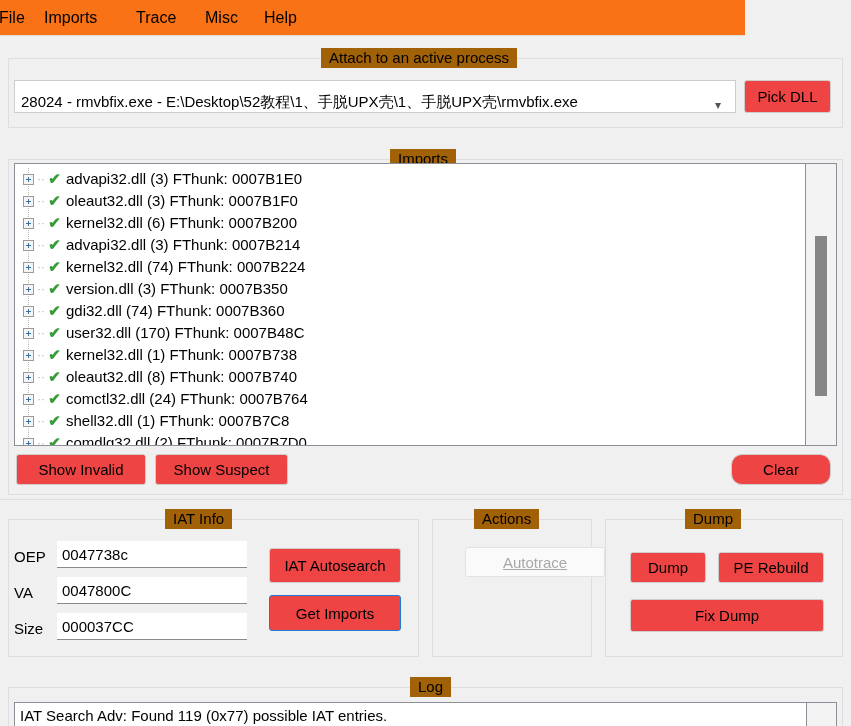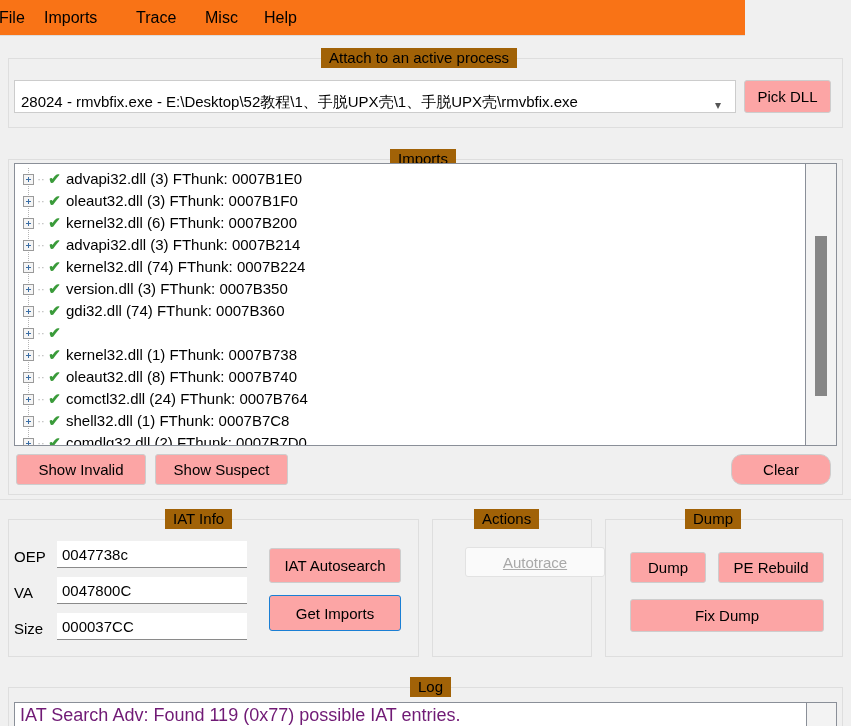--- a/index.html
+++ b/index.html
@@ -79,21 +79,21 @@
     width: 34px;
     text-align: center;
     font-size: 12px;
     color: #555;
     user-select: none;
   }
 
   
   .btn {
     position: absolute;
-    background: #fca5a5;
+    background: #ef4444;
     border: 1px solid #cdcdcd;
     border-radius: 3px;
     box-sizing: border-box;
     font-size: 15px;
     color: #000;
     display: flex;
     align-items: center;
     justify-content: center;
     cursor: default;
     white-space: nowrap;
@@ -230,24 +230,24 @@
     overflow: hidden;
   }
   #log-text-wrap {
     position: absolute;
     left: 0; top: 0;
     width: 792px;
     padding: 2px 0 0 5px;
     box-sizing: border-box;
   }
   .log-line {
-    font-size: 18px;
+    font-size: 15px;
     line-height: 21px;
     white-space: nowrap;
-    color: #701a75;
+    color: #000000;
   }
   #log-scroll {
     position: absolute;
     right: 0; top: 0;
     width: 30px; height: 23px;
     background: #f3f3f3;
     border-left: 1px solid #8a8f98;
     box-sizing: border-box;
   }
 
@@ -329,20 +329,21 @@
       <div class="tree-row">
         <span class="plus-box"></span>
         <span class="dots">··</span>
         <span class="check">✔</span>
         <span class="tree-label">gdi32.dll (74) FThunk: 0007B360</span>
       </div>
       <div class="tree-row">
         <span class="plus-box"></span>
         <span class="dots">··</span>
         <span class="check">✔</span>
+        <span class="tree-label">user32.dll (170) FThunk: 0007B48C</span>
       </div>
       <div class="tree-row">
         <span class="plus-box"></span>
         <span class="dots">··</span>
         <span class="check">✔</span>
         <span class="tree-label">kernel32.dll (1) FThunk: 0007B738</span>
       </div>
       <div class="tree-row">
         <span class="plus-box"></span>
         <span class="dots">··</span>

